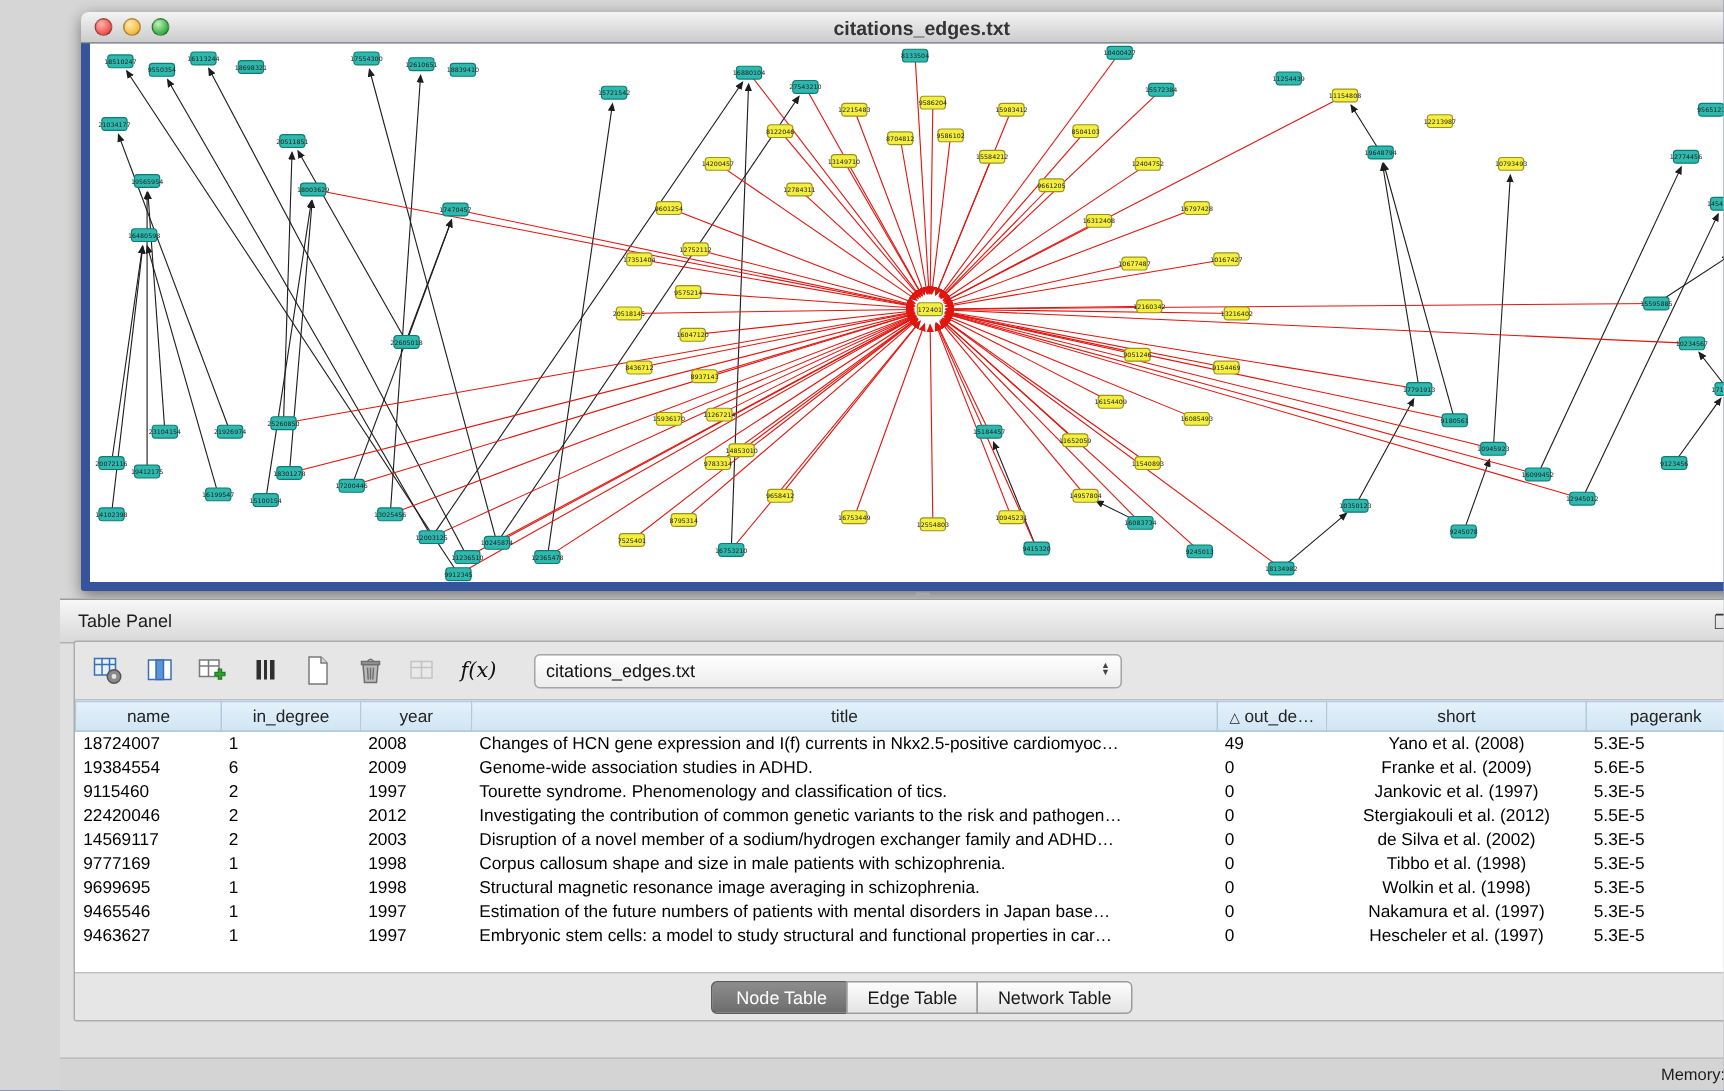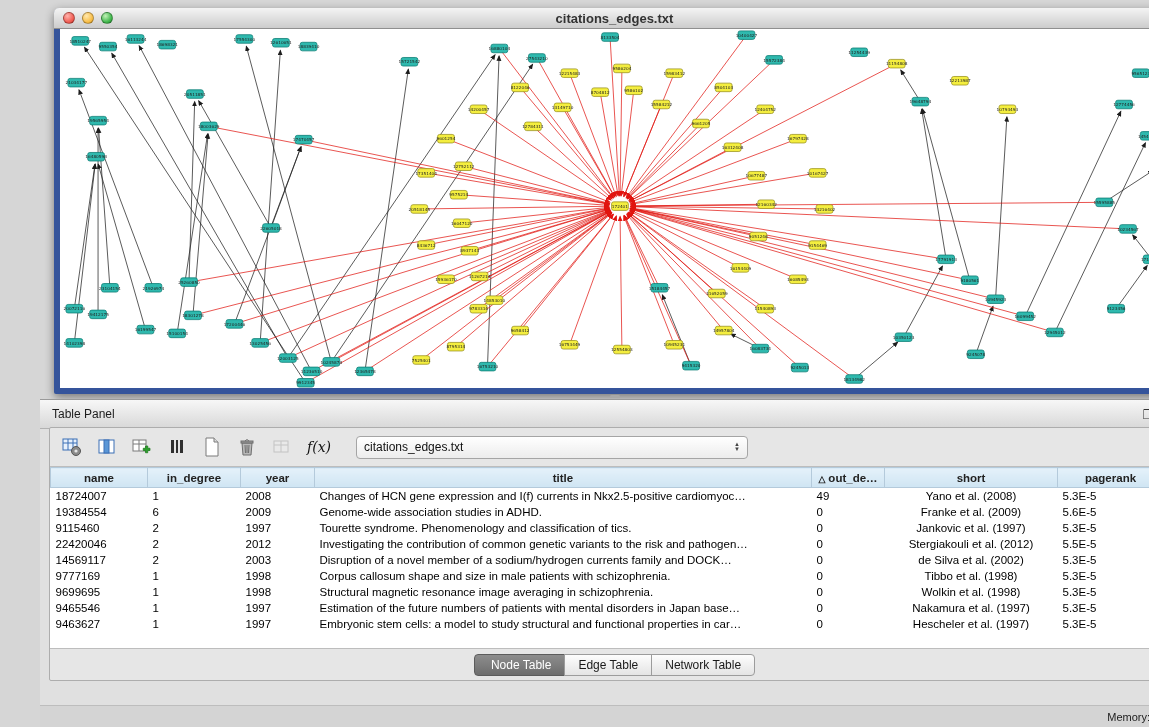--- a/index.html
+++ b/index.html
@@ -48,21 +48,21 @@
     background:transparent; border:none; padding:0 4px; }
   .combo { width:392px; height:23px; border:1px solid #a5a5a5; border-radius:4px;
     background:linear-gradient(#ffffff,#ececec); display:flex; align-items:center; padding:0 7px; margin-left:14px;
     font-size:12px; color:#111; box-shadow:0 1px 1px rgba(255,255,255,.8) inset; }
   .combo-arrows { margin-left:auto; display:flex; flex-direction:column; align-items:center; color:#444; }
   .combo-arrows span { font-size:6px; line-height:5px; }
 
   .table-wrap { flex:1; position:relative; background:#ffffff; border-top:1px solid #bdbdbd; border-bottom:1px solid #bdbdbd; overflow:hidden; }
   table.data { border-collapse:collapse; table-layout:fixed; width:calc(100% - 15px); }
   table.data th { height:20px; background:linear-gradient(#e4f1fa,#cfe5f3); border:1px solid #b4cadb;
-    font-size:11.5px; font-weight:bold; color:#222; text-align:center; overflow:hidden; white-space:nowrap; }
+    font-size:11.5px; font-weight:normal; color:#222; text-align:center; overflow:hidden; white-space:nowrap; }
   table.data td { height:16px; font-size:11.5px; color:#000; padding:0 5px; white-space:nowrap; overflow:hidden; }
   table.data td.c5 { text-align:center; }
   .sort-glyph { font-size:9px; margin-right:3px; }
   .vscroll { position:absolute; right:0; top:0; bottom:0; width:15px; background:#f4f4f4; border-left:1px solid #d4d4d4; }
   .vthumb { position:absolute; left:2px; top:22px; width:11px; height:58px; background:#c3c3c3; border-radius:6px; }
 
   .tabbar { height:31px; flex:none; display:flex; align-items:center; justify-content:center; }
   .tab { font-size:12px; padding:3px 13px; border:1px solid #9c9c9c; background:linear-gradient(#fdfdfd,#e4e4e4);
     color:#1a1a1a; margin-left:-1px; height:22px; }
   .tab:first-child { border-radius:4px 0 0 4px; margin-left:0;padding-left:16px; }
@@ -780,21 +780,21 @@
                 <td class="c2">2012</td>
                 <td class="c3">Investigating the contribution of common genetic variants to the risk and pathogen…</td>
                 <td class="c4">0</td>
                 <td class="c5">Stergiakouli et al. (2012)</td>
                 <td class="c6">5.5E-5</td>
               </tr>
               <tr>
                 <td class="c0">14569117</td>
                 <td class="c1">2</td>
                 <td class="c2">2003</td>
-                <td class="c3">Disruption of a novel member of a sodium/hydrogen currents family and DOCK…</td>
+                <td class="c3">Disruption of a novel member of a sodium/hydrogen exchanger family and ADHD…</td>
                 <td class="c4">0</td>
                 <td class="c5">de Silva et al. (2002)</td>
                 <td class="c6">5.3E-5</td>
               </tr>
               <tr>
                 <td class="c0">9777169</td>
                 <td class="c1">1</td>
                 <td class="c2">1998</td>
                 <td class="c3">Corpus callosum shape and size in male patients with schizophrenia.</td>
                 <td class="c4">0</td>

